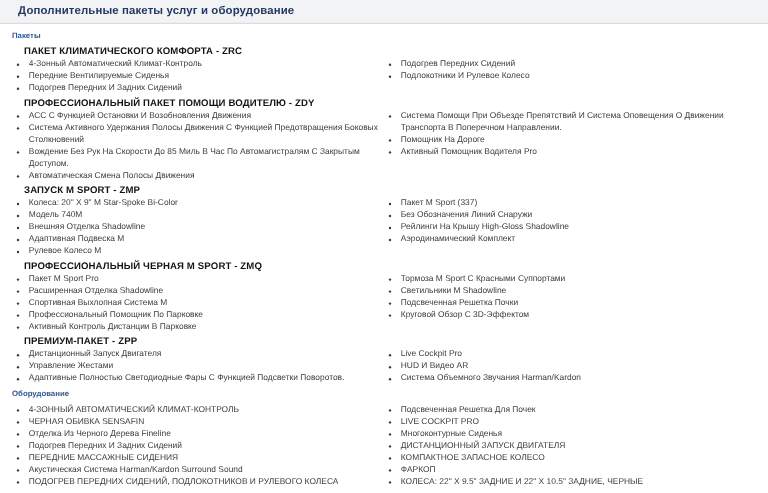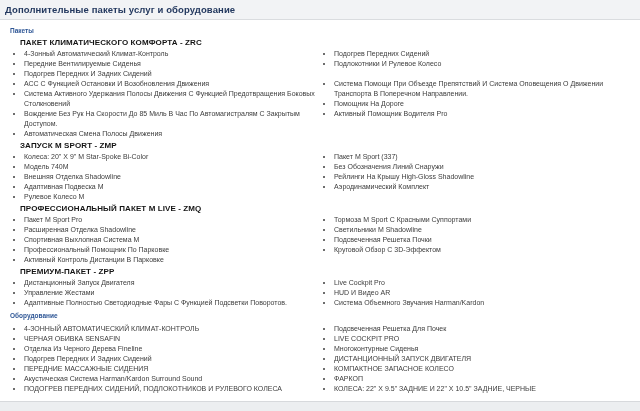--- a/index.html
+++ b/index.html
@@ -10,21 +10,21 @@
     font-family: "Liberation Sans", sans-serif;
     -webkit-font-smoothing: antialiased;
   }
   .card {
     background: #ffffff;
     border-bottom: 1px solid #d7d9dc;
   }
   .card-header {
     background: #f2f3f5;
     border-bottom: 1px solid #dadcdf;
-    padding: 4px 5px;
+    padding: 4px 15px;
   }
   .card-title {
     color: #24395f;
     font-size: 9.5px;
     font-weight: bold;
     line-height: 11px;
     letter-spacing: 0.1px;
   }
   .card-content {
     padding: 3px 10px 7px 10px;
@@ -81,20 +81,21 @@
                 <li>Передние Вентилируемые Сиденья</li>
                 <li>Подогрев Передних И Задних Сидений</li>
               </ul>
               <ul class="col">
                 <li>Подогрев Передних Сидений</li>
                 <li>Подлокотники И Рулевое Колесо</li>
               </ul>
             </div>
           </div>
           <div class="package">
+            <div class="package-title">ПРОФЕССИОНАЛЬНЫЙ ПАКЕТ ПОМОЩИ ВОДИТЕЛЮ - ZDY</div>
             <div class="cols">
               <ul class="col">
                 <li>АСС С Функцией Остановки И Возобновления Движения</li>
                 <li>Система Активного Удержания Полосы Движения С Функцией Предотвращения Боковых Столкновений</li>
                 <li>Вождение Без Рук На Скорости До 85 Миль В Час По Автомагистралям С Закрытым Доступом.</li>
                 <li>Автоматическая Смена Полосы Движения</li>
               </ul>
               <ul class="col">
                 <li>Система Помощи При Объезде Препятствий И Система Оповещения О Движении Транспорта В Поперечном Направлении.</li>
                 <li>Помощник На Дороге</li>
@@ -114,21 +115,21 @@
               </ul>
               <ul class="col">
                 <li>Пакет M Sport (337)</li>
                 <li>Без Обозначения Линий Снаружи</li>
                 <li>Рейлинги На Крышу High-Gloss Shadowline</li>
                 <li>Аэродинамический Комплект</li>
               </ul>
             </div>
           </div>
           <div class="package">
-            <div class="package-title">ПРОФЕССИОНАЛЬНЫЙ ПАКЕТ M LIVE - ZMQ</div>
+            <div class="package-title">ПРОФЕССИОНАЛЬНЫЙ ЧЕРНАЯ M SPORT - ZMQ</div>
             <div class="cols">
               <ul class="col">
                 <li>Пакет M Sport Pro</li>
                 <li>Расширенная Отделка Shadowline</li>
                 <li>Спортивная Выхлопная Система M</li>
               </ul>
               <ul class="col">
                 <li>Тормоза M Sport С Красными Суппортами</li>
                 <li>Светильники M Shadowline</li>
                 <li>Подсвеченная Решетка Почки</li>

